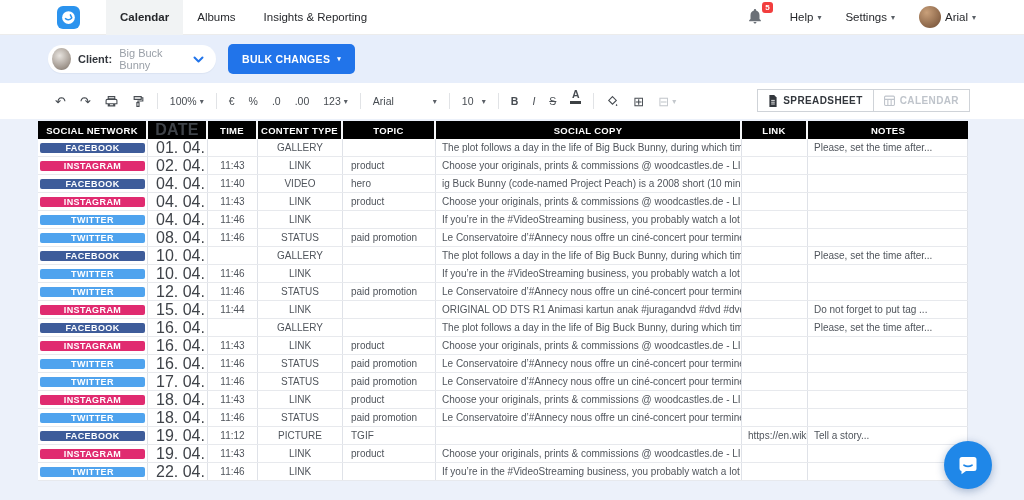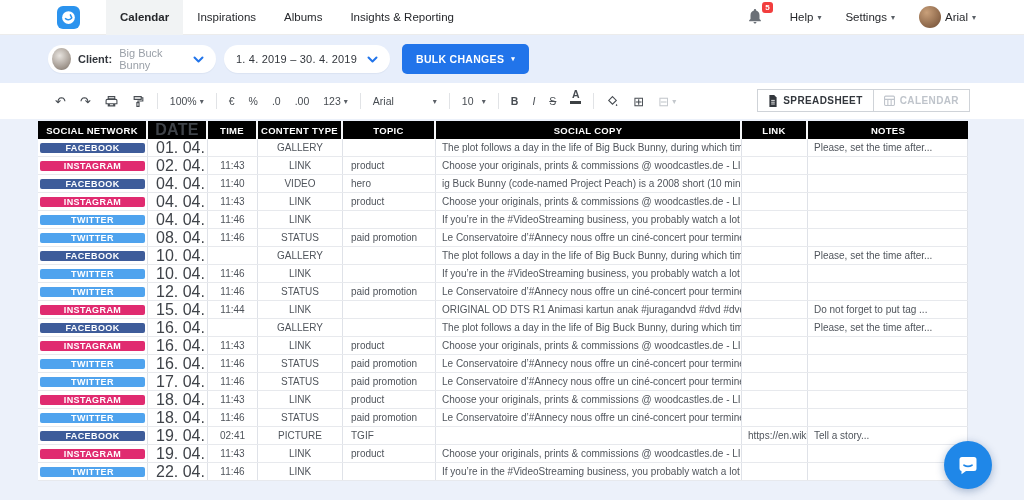--- a/index.html
+++ b/index.html
@@ -89,21 +89,20 @@
 
 <div class="topnav">
   <div class="logo">
     <svg width="15" height="15" viewBox="0 0 20 20">
         <circle cx="10" cy="10" r="8.5" fill="#fff"></circle>
         <path d="M6 11.5c2.5 2 5.5 2 8-.5" stroke="#2b93ee" stroke-width="2" fill="none" stroke-linecap="round"></path>
         <path d="M12.5 6.5l1.8 3.6" stroke="#2b93ee" stroke-width="2" stroke-linecap="round"></path>
       </svg>
   </div>
   <div class="tab active">Calendar</div>
-  <div class="tab">Inspirations</div>
   <div class="tab">Albums</div>
   <div class="tab">Insights &amp; Reporting</div>
 
   <div class="topnav-right">
     <div class="bell-wrap">
       <svg width="18" height="18" viewBox="0 0 24 24">
           <path d="M12 22c1.1 0 2-.9 2-2h-4c0 1.1.9 2 2 2zm6-6v-5c0-3.1-1.6-5.6-4.5-6.3V4c0-.8-.7-1.5-1.5-1.5S10.5 3.2 10.5 4v.7C7.6 5.4 6 7.9 6 11v5l-1.8 1.8V19h15.6v-1.2L18 16z" fill="#6b7077"></path>
         </svg>
       <span class="badge-count">5</span>
     </div>
@@ -121,28 +120,20 @@
         <span class="caret">▾</span>
     </div>
   </div>
 </div>
 
 <div class="filterbar">
   <div class="pill" style="width:168px;">
     <span class="client-avatar"></span>
     <span class="lab">Client:</span>
     <span class="val">Big Buck Bunny</span>
-    <span class="chev" style="margin-left:auto;">
-      <svg width="11" height="7">
-          <path d="M1.5 1.5l4 4 4-4" stroke="#2174ea" stroke-width="2" fill="none" stroke-linecap="round" stroke-linejoin="round"></path>
-        </svg>
-    </span>
-  </div>
-  <div class="pill" style="width:166px;">
-    <span class="drange">1. 4. 2019  –  30. 4. 2019</span>
     <span class="chev" style="margin-left:auto;">
       <svg width="11" height="7">
           <path d="M1.5 1.5l4 4 4-4" stroke="#2174ea" stroke-width="2" fill="none" stroke-linecap="round" stroke-linejoin="round"></path>
         </svg>
     </span>
   </div>
   <button class="bulk-btn">
     <span>BULK CHANGES</span>
       <span style="font-size:7px;">▾</span>
   </button>
@@ -439,21 +430,21 @@
     <div class="cell c5">Le Conservatoire d’#Annecy nous offre un ciné-concert pour terminer en beaut...</div>
     <div class="cell c6"></div>
     <div class="cell c7"></div>
   </div>
 
   <div class="row">
     <div class="cell c0">
           <span class="net-badge" style="background: rgb(62, 92, 154);">FACEBOOK</span>
         </div>
     <div class="cell c1">19. 04. 2019</div>
-    <div class="cell c2">02:41</div>
+    <div class="cell c2">11:12</div>
     <div class="cell c3">PICTURE</div>
     <div class="cell c4">TGIF</div>
     <div class="cell c5"></div>
     <div class="cell c6">https://en.wiki...</div>
     <div class="cell c7">Tell a story...</div>
   </div>
 
   <div class="row">
     <div class="cell c0">
           <span class="net-badge" style="background: rgb(224, 43, 112);">INSTAGRAM</span>

